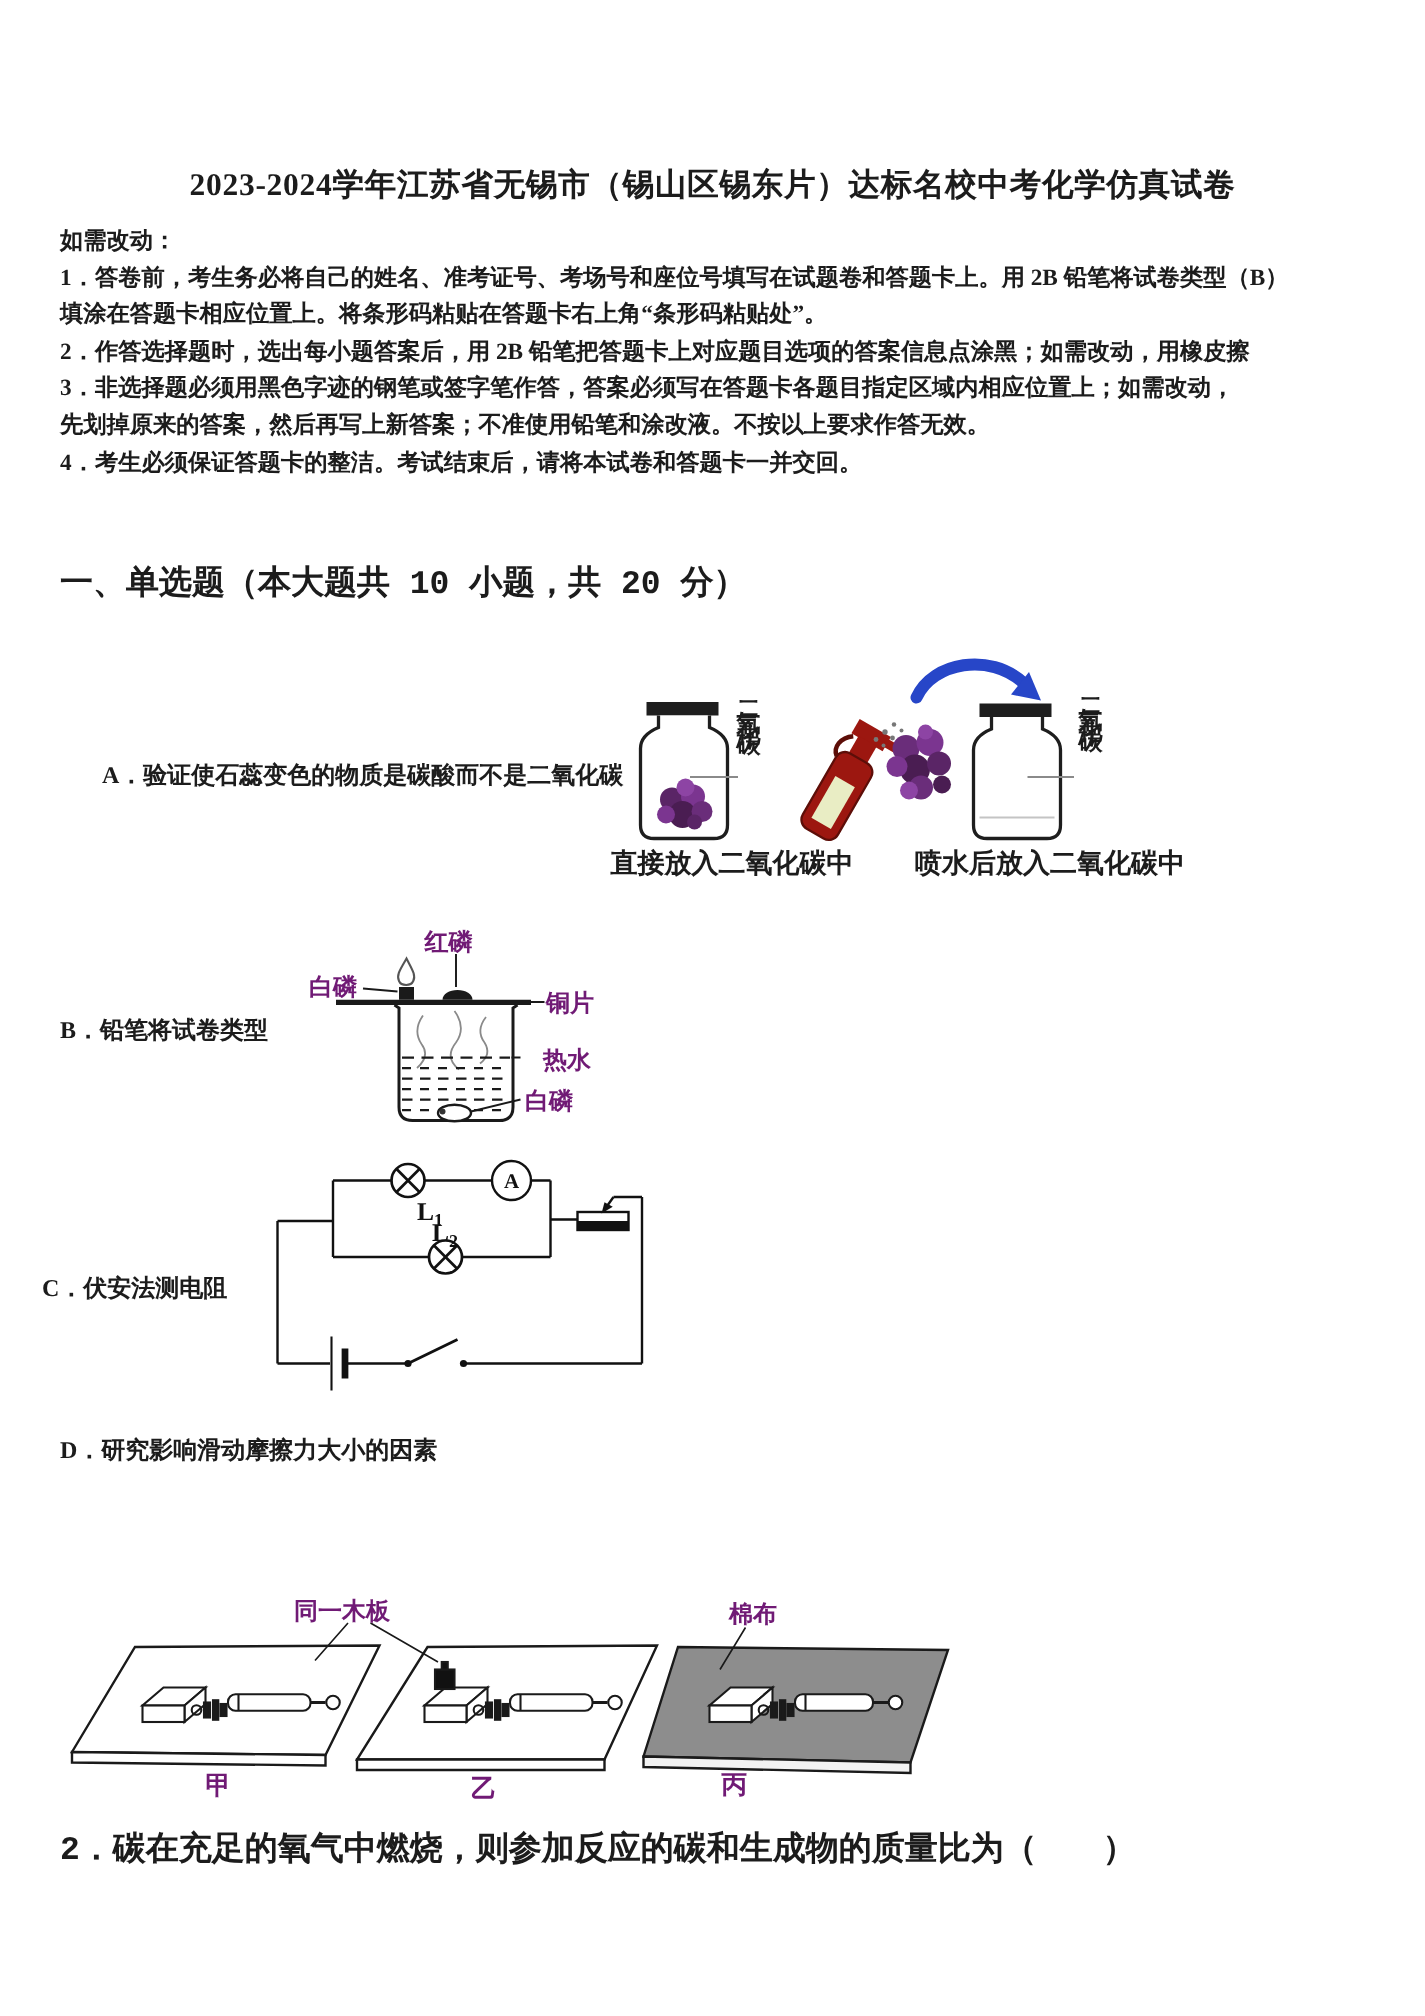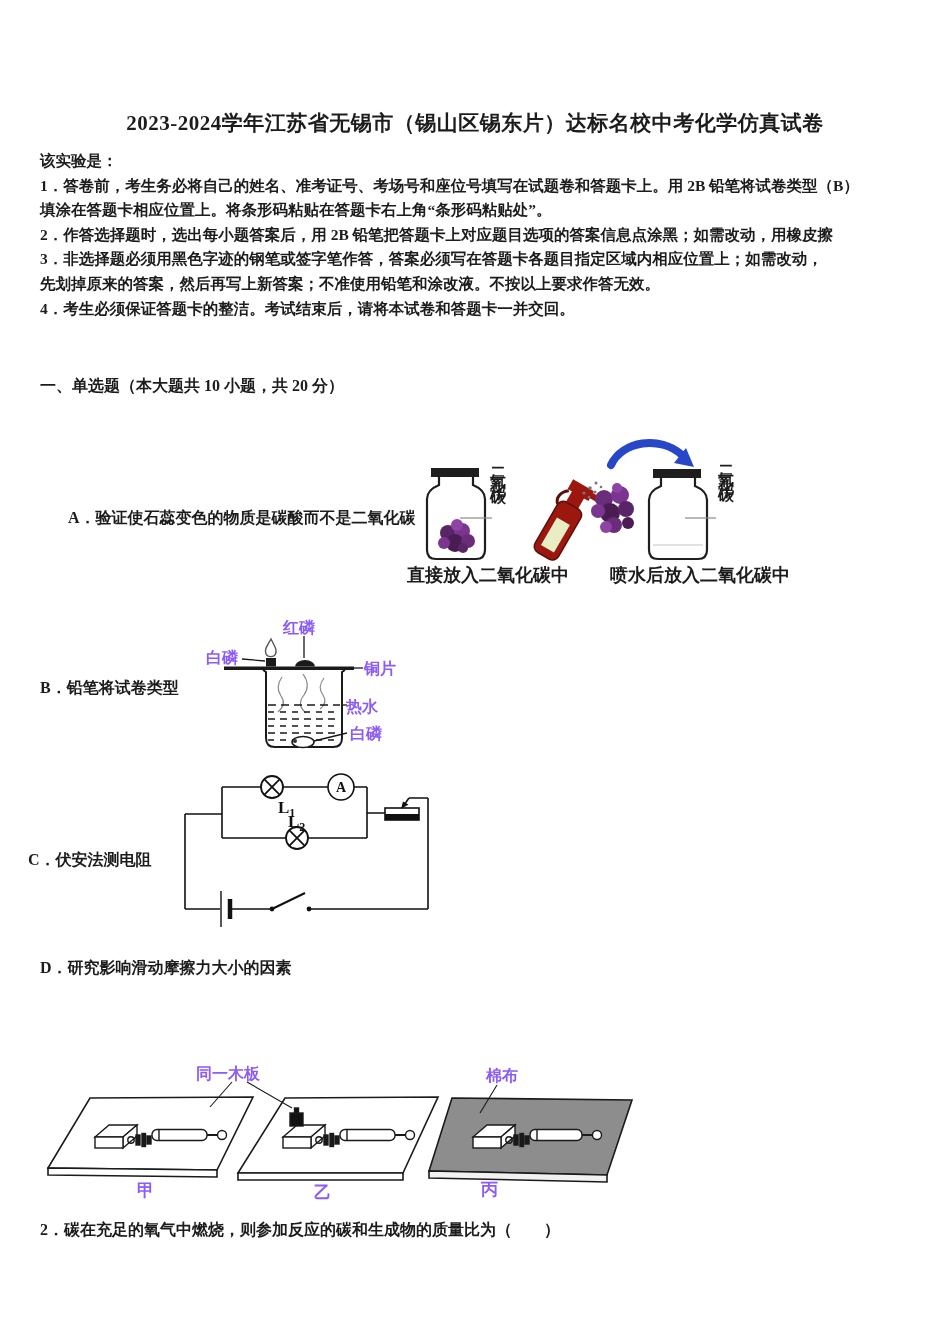--- a/index.html
+++ b/index.html
@@ -2,40 +2,40 @@
 <html><head>
 <meta charset="utf-8">
 <style>
   html,body{margin:0;padding:0;background:#fff;}
   .page{position:relative;width:950px;height:1344px;background:#fff;overflow:hidden;
         font-family:"Liberation Serif","DejaVu Serif",serif;color:#1c1c1c;}
   .t{position:absolute;white-space:nowrap;font-weight:700;color:#1c1c1c;line-height:1.25;}
   .title{left:0;right:0;top:110px;text-align:center;font-size:21px;letter-spacing:.5px;}
   .notice{position:absolute;left:40px;top:149px;width:890px;}
   .nline{white-space:nowrap;font-size:15.5px;line-height:24.6px;font-weight:700;}
-  .body16{font-size:16px;}
+  .body16{font-size:22px;font-family:Liberation Mono, monospace;}
   .opt{font-size:16px;}
   .cap{font-size:18px;}
   .fig{position:absolute;}
   .vlabel{position:absolute;writing-mode:vertical-rl;text-orientation:upright;
           font-size:16px;font-weight:700;letter-spacing:6.5px;white-space:nowrap;color:#1c1c1c;}
-  .flbl{position:absolute;white-space:nowrap;font-size:16px;font-weight:700;color:#8b5cf6;}
+  .flbl{position:absolute;white-space:nowrap;font-size:16px;font-weight:700;color:#701a75;}
   .clbl{position:absolute;white-space:nowrap;font-size:17px;font-weight:600;color:#111;}
   sub{font-size:12px;}
   svg{display:block;}
 </style>
 </head>
 <body>
 
 <div class="page">
 
   <div class="t title">2023-2024学年江苏省无锡市（锡山区锡东片）达标名校中考化学仿真试卷</div>
 
   <div class="notice">
-    <div class="nline">该实验是：</div>
+    <div class="nline">如需改动：</div>
     <div class="nline">1．答卷前，考生务必将自己的姓名、准考证号、考场号和座位号填写在试题卷和答题卡上。用 2B 铅笔将试卷类型（B）</div>
     <div class="nline">填涂在答题卡相应位置上。将条形码粘贴在答题卡右上角“条形码粘贴处”。</div>
     <div class="nline">2．作答选择题时，选出每小题答案后，用 2B 铅笔把答题卡上对应题目选项的答案信息点涂黑；如需改动，用橡皮擦</div>
     <div class="nline">3．非选择题必须用黑色字迹的钢笔或签字笔作答，答案必须写在答题卡各题目指定区域内相应位置上；如需改动，</div>
     <div class="nline">先划掉原来的答案，然后再写上新答案；不准使用铅笔和涂改液。不按以上要求作答无效。</div>
     <div class="nline">4．考生必须保证答题卡的整洁。考试结束后，请将本试卷和答题卡一并交回。</div>
   </div>
 
   <div class="t body16" style="left:40px;top:376px;">一、单选题（本大题共 10 小题，共 20 分）</div>
 
@@ -141,21 +141,21 @@
         <line x1="42" y1="44" x2="65" y2="46"></line>
         <line x1="154" y1="53" x2="163" y2="53"></line>
         <line x1="141" y1="90" x2="147" y2="90"></line>
         <line x1="114" y1="126" x2="147" y2="118"></line>
       </g>
     </svg>
   </div>
   <div class="flbl" style="left:283px;top:618px;">红磷</div>
   <div class="flbl" style="left:206px;top:648px;">白磷</div>
   <div class="flbl" style="left:364px;top:659px;">铜片</div>
-  <div class="flbl" style="left:346px;top:697px;">热水</div>
+  <div class="flbl" style="left:362px;top:697px;">热水</div>
   <div class="flbl" style="left:350px;top:724px;">白磷</div>
   <div class="t opt" style="left:40px;top:678px;">B．铅笔将试卷类型</div>
 
   <div class="fig" style="left:180px;top:762px;width:258px;height:170px;">
     <svg width="258" height="170" viewBox="0 0 258 170">
       <g stroke="#111" stroke-width="1.6" fill="none">
         <path d="M5,52 H42 M5,52 V147 M5,147 H40 M51,147 H90 M130,147 H248 M248,147 V36 M248,36 H229"></path>
         <path d="M42,25 V76 M187,25 V76 M42,25 H81 M103,25 H148 M174,25 H187 M42,76 H106 M128,76 H187 M187,51 H205"></path>
       </g>
 

